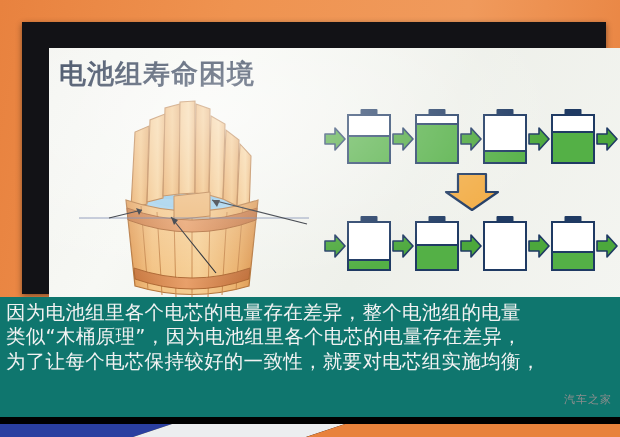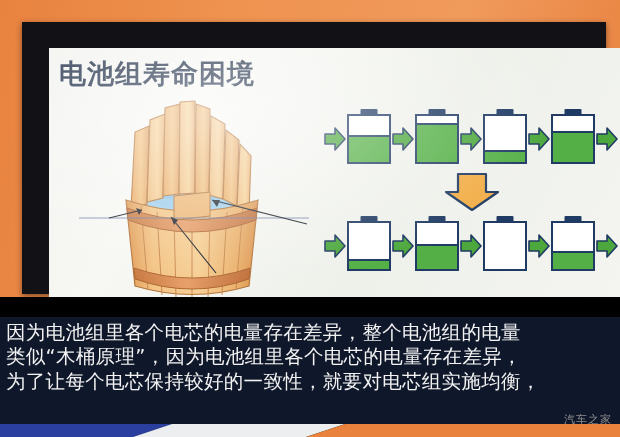--- a/index.html
+++ b/index.html
@@ -62,29 +62,29 @@
   }
   .batt .fill{
     position:absolute;left:0;right:0;bottom:0;
     background:#54b046;border-top:2px solid #1f3a63;
   }
   .down-arrow{position:absolute;left:118px;top:72px;width:60px;height:40px;}
 
   
   .caption{
     position:absolute;left:0;top:297px;width:620px;height:120px;
-    background:#0f172a;
-    padding:4px 6px 0 6px;box-sizing:border-box;margin-top:20px;
+    background:#0f766e;
+    padding:4px 6px 0 6px;box-sizing:border-box;
   }
   .cap-line{
     color:#f2f2f2;font-size:19.5px;line-height:24.4px;
     letter-spacing:.3px;white-space:nowrap;
   }
   .watermark{
-    position:absolute;right:8px;top:412px;
+    position:absolute;right:8px;top:392px;
     color:#8d8d8d;font-size:11px;letter-spacing:1px;
   }
   
   .stripe{position:absolute;left:0;top:423px;width:620px;height:14px;overflow:hidden;}
 </style>
 </head>
 <body>
 
 <div id="root">
 

